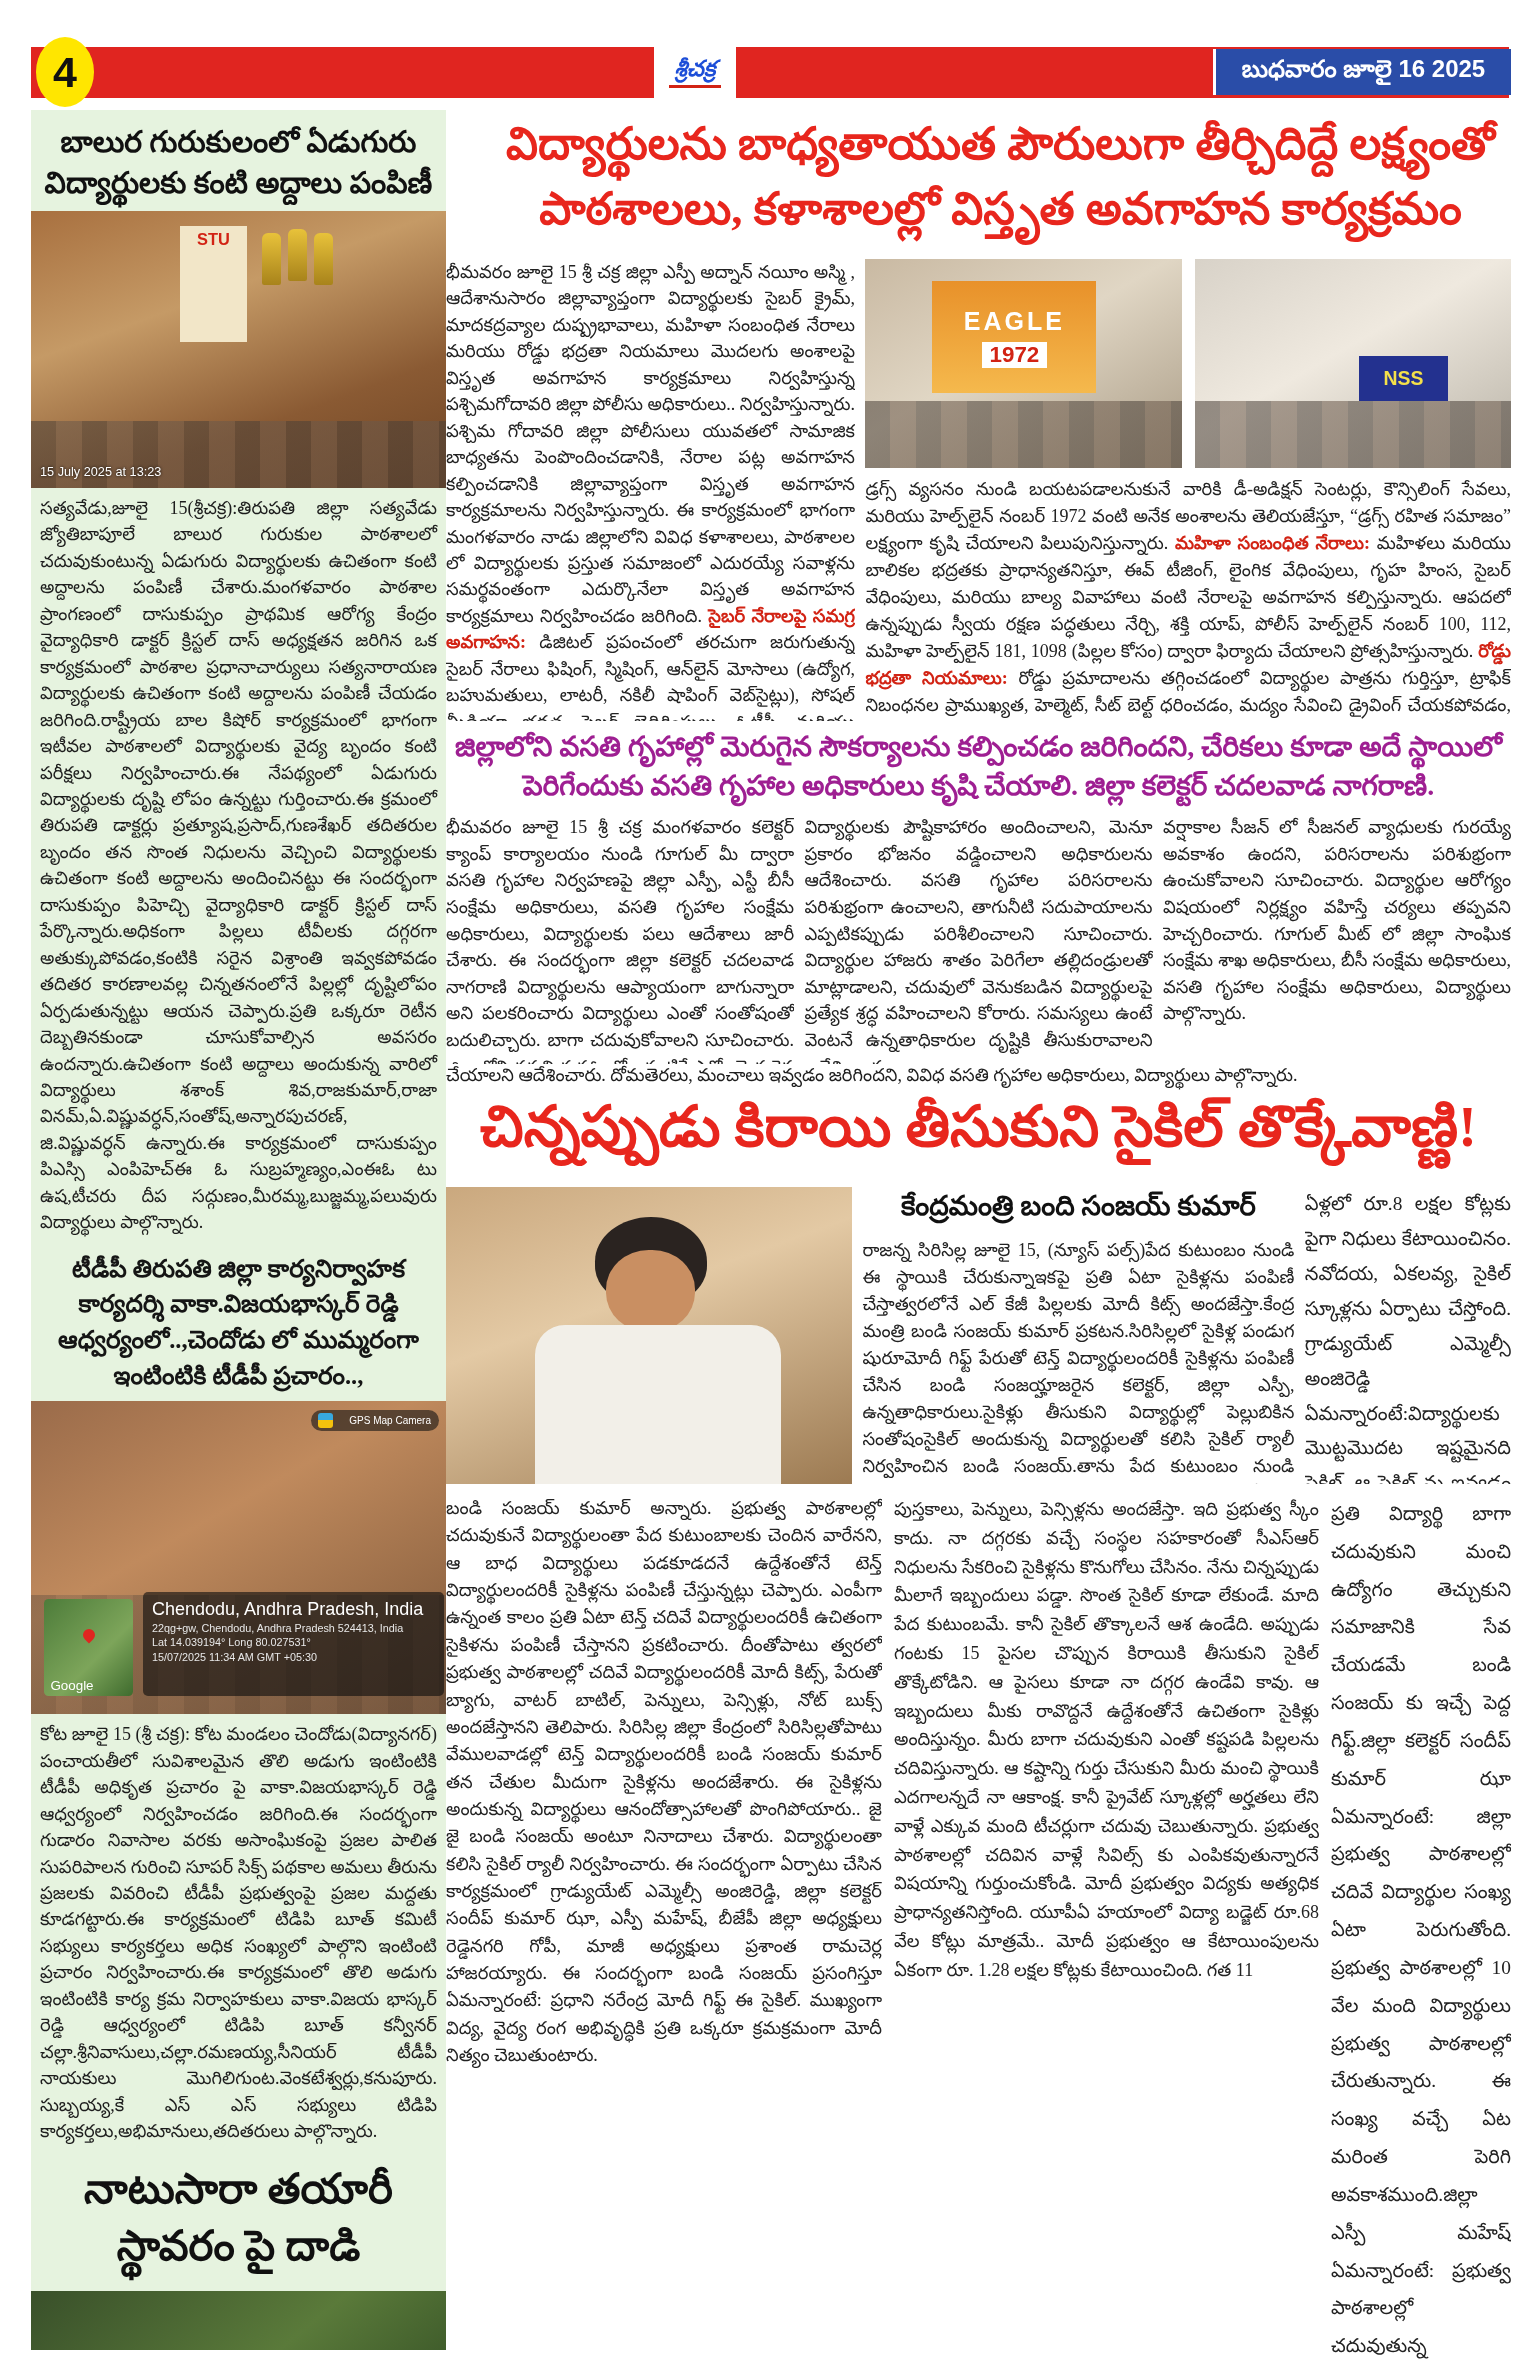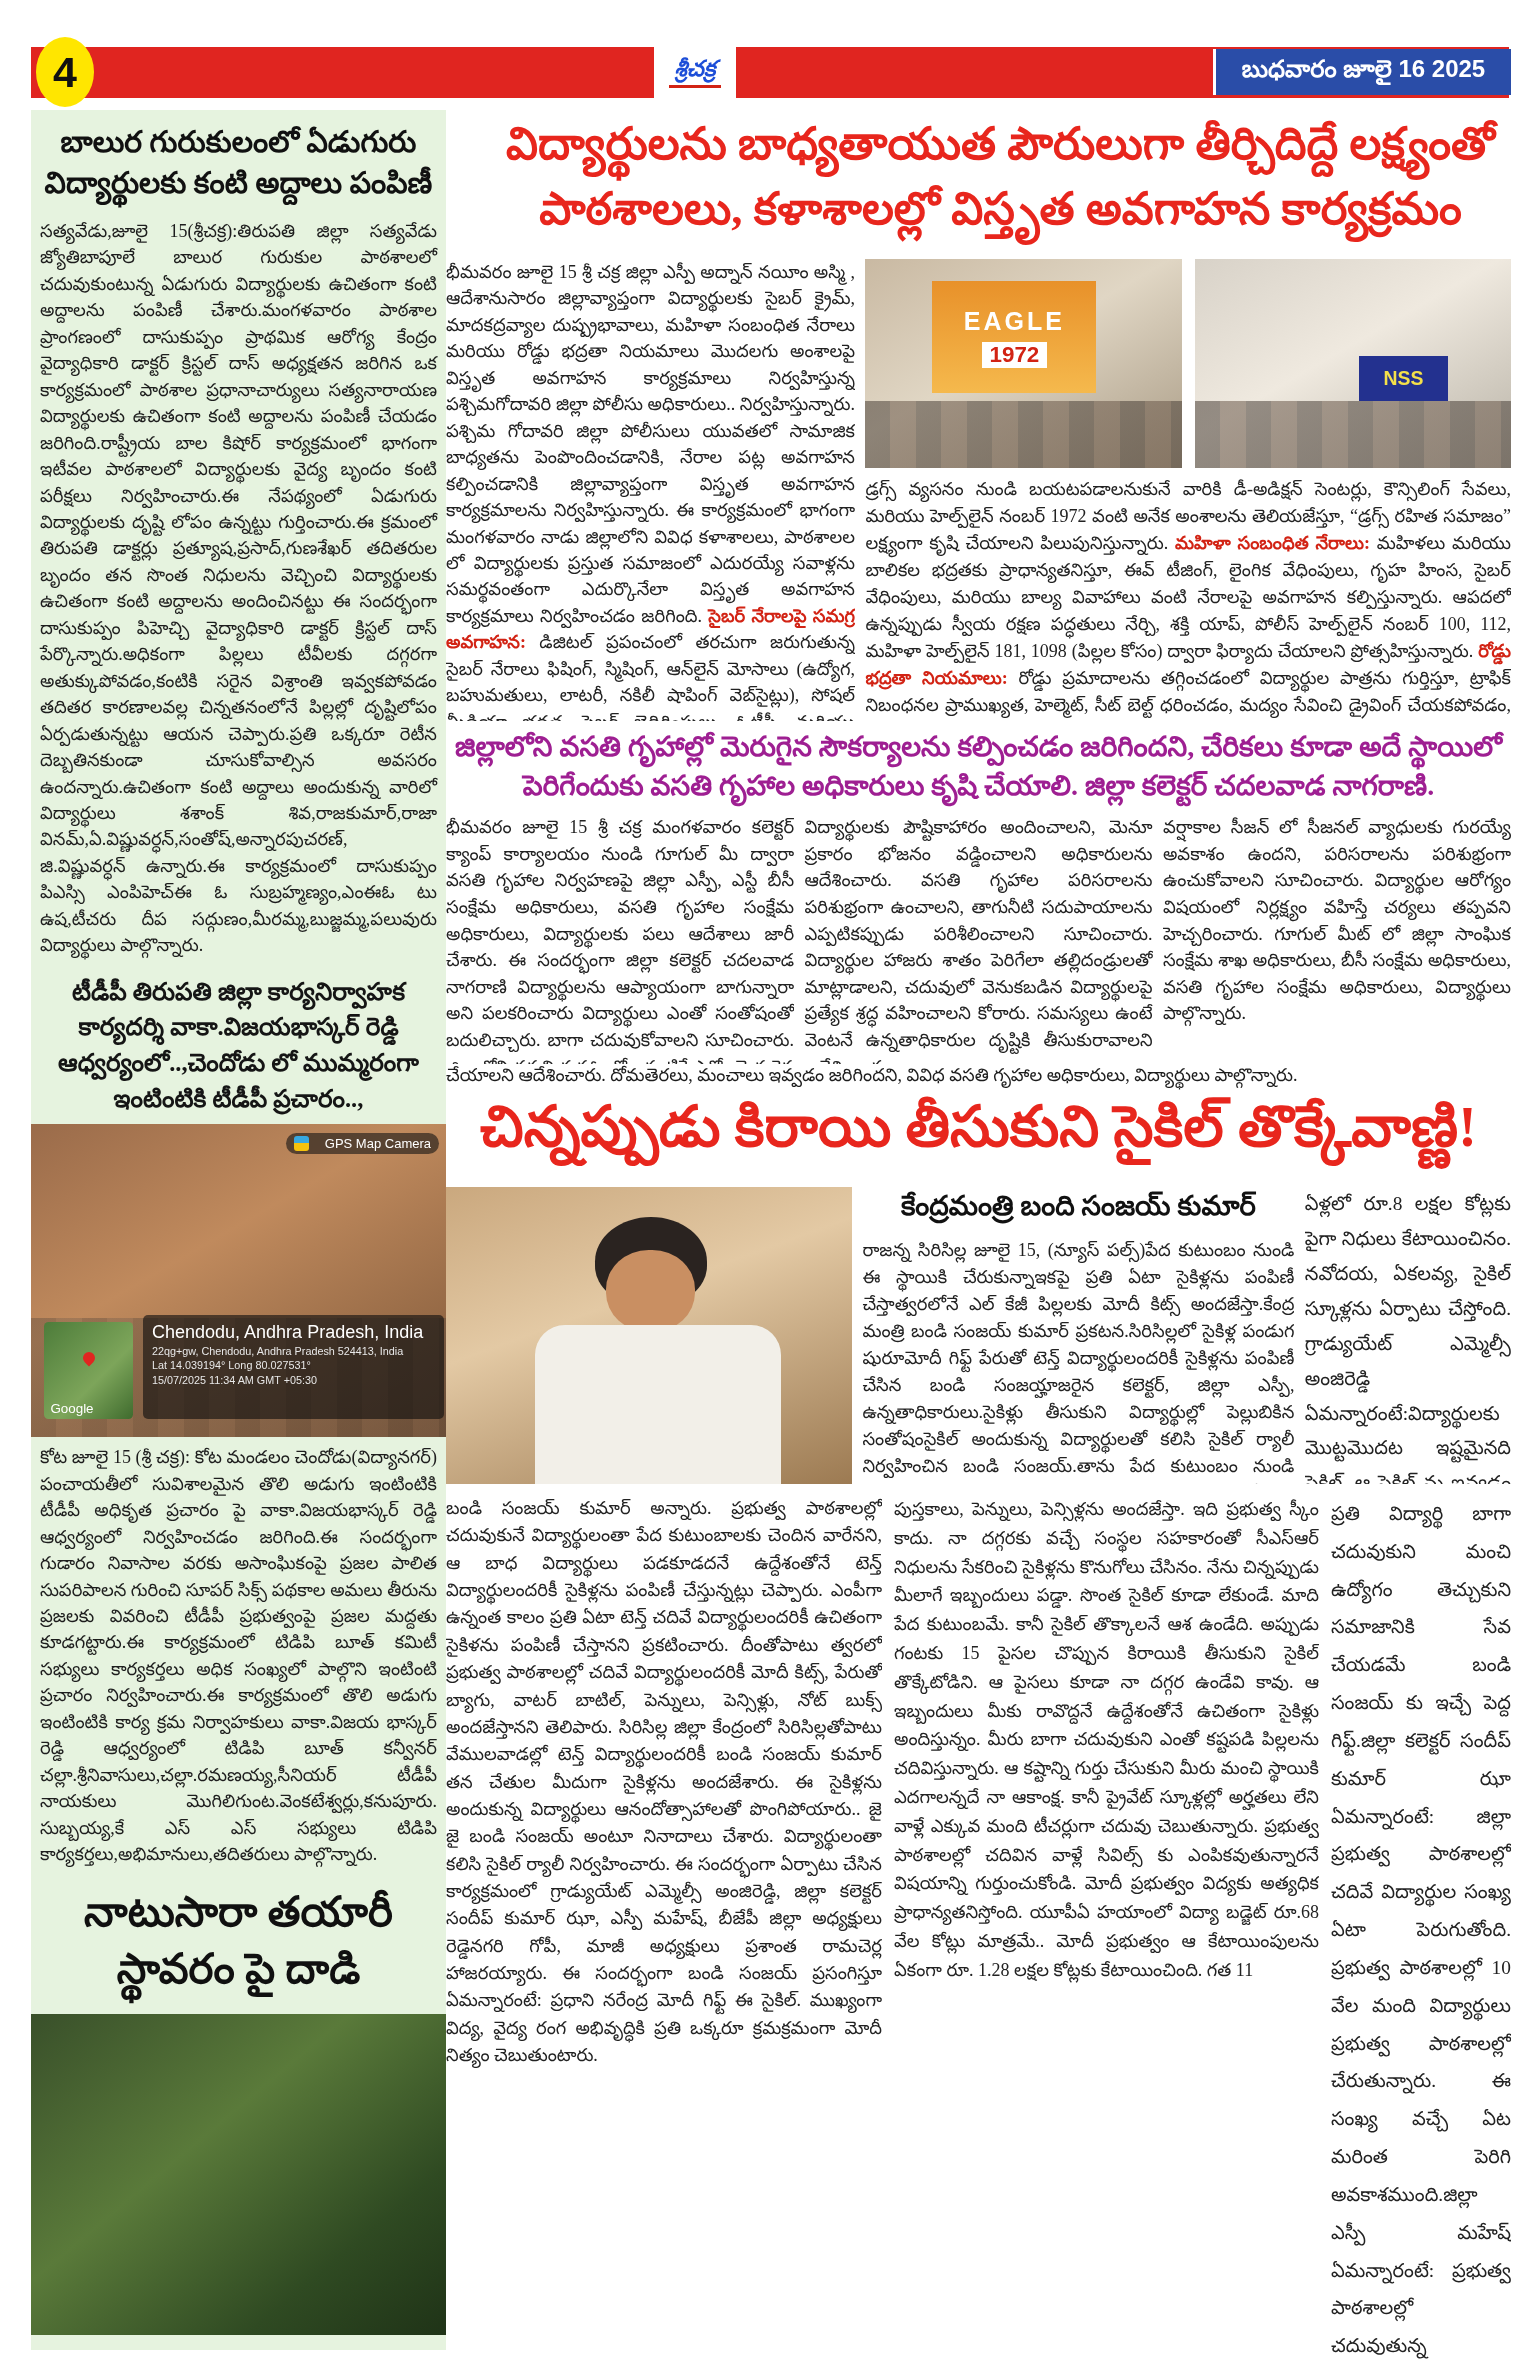--- a/index.html
+++ b/index.html
@@ -38,21 +38,21 @@
   .gps-box{position:absolute;left:112px;bottom:18px;width:283px;height:89px;background:rgba(15,15,15,.62);
        border-radius:5px;color:#fff;padding:7.5px 9px;font-family:"Liberation Sans",sans-serif;}
   .gps-title{font-size:18px;line-height:1.2;}
   .gps-line{font-size:10.8px;line-height:1.35;color:#e8e8e8;}
   .map-inset{position:absolute;left:13.4px;bottom:18px;width:89px;height:97px;
        background:linear-gradient(135deg,#4d7c3a,#7da55a 60%,#3f6b2e);border-radius:4.5px;}
   .map-pin{position:absolute;left:39px;top:30px;width:12px;height:12px;background:#e02520;border-radius:50% 50% 50% 0;
        transform:rotate(-45deg);}
   .map-label{position:absolute;left:6px;bottom:3px;color:#fff;font-size:13.4px;font-family:"Liberation Sans",sans-serif;}
   .gps-badge{position:absolute;right:7.5px;top:9px;background:rgba(20,20,20,.6);border-radius:13.4px;
-       display:flex;align-items:center;gap:16px;padding:3px 7.5px;color:#fff;font-size:13px;
+       display:flex;align-items:center;gap:16px;padding:3px 7.5px;color:#fff;font-size:10px;
        font-family:"Liberation Sans",sans-serif;}
   .gps-badge .ico{width:15px;height:15px;border-radius:3px;background:linear-gradient(#37a8e0 50%,#f4c20d 50%);
        display:inline-block;}
   .ph3{height:321px;background:linear-gradient(140deg,#39502a 0%,#5a7a3a 40%,#2f4a22 75%,#1f3317 100%);}
   
   .main-head1{left:446px;top:112px;width:1065px;height:142px;color:#e8261d;font-weight:bold;
        text-align:center;font-size:45px;line-height:1.45;padding-left:22px;}
   .article1{left:446px;top:259px;width:1065px;height:462px;display:grid;
        grid-template-columns:409px 1fr;grid-template-rows:209px 1fr;column-gap:10.4px;row-gap:7.5px;overflow:hidden;}
   .a1-col1{grid-row:1 / span 2;font-size:18px;line-height:1.47;text-align:justify;overflow:hidden;}
@@ -105,20 +105,30 @@
   <span class="masthead-rule"></span>
 </div>
 <div class="abs date-box">
   <span>బుధవారం జూలై 16 2025</span>
 </div>
 
 <div class="abs left-col">
 
   <div class="l-head1">బాలుర గురుకులంలో ఏడుగురు విద్యార్థులకు కంటి అద్దాలు పంపిణీ</div>
 
+  <div class="photo ph1">
+    <div class="poster">
+      <span>STU</span>
+    </div>
+    <div class="trophy" style="left:231px;"></div>
+    <div class="trophy" style="left:257px;top:18px;"></div>
+    <div class="trophy" style="left:283px;"></div>
+    <div class="crowd"></div>
+    <div class="stamp">15 July 2025 at 13:23</div>
+  </div>
 
   <div class="l-body">సత్యవేడు,జూలై 15(శ్రీచక్ర):తిరుపతి జిల్లా సత్యవేడు జ్యోతిబాపూలే బాలుర గురుకుల పాఠశాలలో చదువుకుంటున్న ఏడుగురు విద్యార్థులకు ఉచితంగా కంటి అద్దాలను పంపిణీ చేశారు.మంగళవారం పాఠశాల ప్రాంగణంలో దాసుకుప్పం ప్రాథమిక ఆరోగ్య కేంద్రం వైద్యాధికారి డాక్టర్ క్రిస్టల్ దాస్ అధ్యక్షతన జరిగిన ఒక కార్యక్రమంలో పాఠశాల ప్రధానాచార్యులు సత్యనారాయణ విద్యార్థులకు ఉచితంగా కంటి అద్దాలను పంపిణీ చేయడం జరిగింది.రాష్ట్రీయ బాల కిషోర్ కార్యక్రమంలో భాగంగా ఇటీవల పాఠశాలలో విద్యార్థులకు వైద్య బృందం కంటి పరీక్షలు నిర్వహించారు.ఈ నేపథ్యంలో ఏడుగురు విద్యార్థులకు దృష్టి లోపం ఉన్నట్టు గుర్తించారు.ఈ క్రమంలో తిరుపతి డాక్టర్లు ప్రత్యూష,ప్రసాద్,గుణశేఖర్ తదితరుల బృందం తన సొంత నిధులను వెచ్చించి విద్యార్థులకు ఉచితంగా కంటి అద్దాలను అందించినట్టు ఈ సందర్భంగా దాసుకుప్పం పిహెచ్చి వైద్యాధికారి డాక్టర్ క్రిస్టల్ దాస్ పేర్కొన్నారు.అధికంగా పిల్లలు టీవీలకు దగ్గరగా అతుక్కుపోవడం,కంటికి సరైన విశ్రాంతి ఇవ్వకపోవడం తదితర కారణాలవల్ల చిన్నతనంలోనే పిల్లల్లో దృష్టిలోపం ఏర్పడుతున్నట్టు ఆయన చెప్పారు.ప్రతి ఒక్కరూ రెటీన దెబ్బతినకుండా చూసుకోవాల్సిన అవసరం ఉందన్నారు.ఉచితంగా కంటి అద్దాలు అందుకున్న వారిలో విద్యార్థులు శశాంక్ శివ,రాజకుమార్,రాజా వినమ్,ఏ.విష్ణువర్ధన్,సంతోష్,అన్నారపుచరణ్, జి.విష్ణువర్ధన్ ఉన్నారు.ఈ కార్యక్రమంలో దాసుకుప్పం పిఎస్సి ఎంపిహెచ్ఈ ఓ సుబ్రహ్మణ్యం,ఎంఈఓ టు ఉష,టీచరు దీప సద్గుణం,మీరమ్మ,బుజ్జమ్మ,పలువురు విద్యార్థులు పాల్గొన్నారు.</div>
 
   <div class="l-head2">టీడీపీ తిరుపతి జిల్లా కార్యనిర్వాహక కార్యదర్శి వాకా.విజయభాస్కర్ రెడ్డి ఆధ్వర్యంలో..,చెందోడు లో ముమ్మరంగా ఇంటింటికి టీడీపీ ప్రచారం..,</div>
 
   <div class="photo ph2">
     <div class="crowd" style="height:119px;opacity:.35;"></div>
     <div class="gps-badge">
       <span class="ico"></span>
       <span>GPS Map Camera</span>

